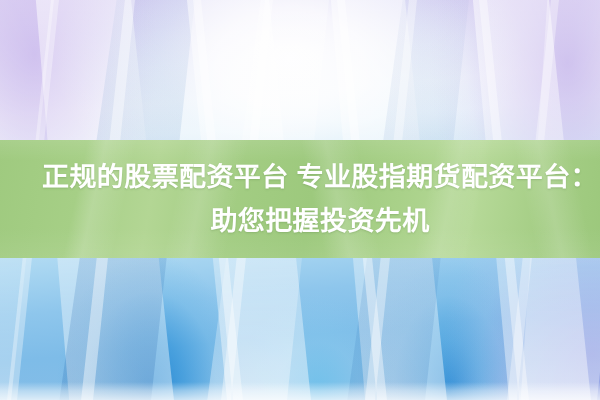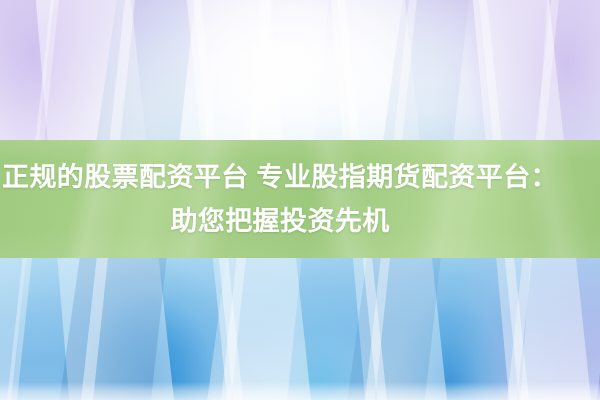--- a/index.html
+++ b/index.html
@@ -151,21 +151,21 @@
         #a6cf86 14%,
         #b3d694 26%,
         #a3cd83 38%,
         #9dc97d 52%,
         #a9d189 66%,
         #b6d998 78%,
         #a4cd84 90%,
         #9cc87c 100%);
     display: flex;
     flex-direction: column;
-    align-items: flex-start;
+    align-items: flex-end;
     justify-content: center;
     box-sizing: border-box;
   }
   
   .green-band::after {
     content: "";
     position: absolute;
     inset: 0;
     pointer-events: none;
     background:

